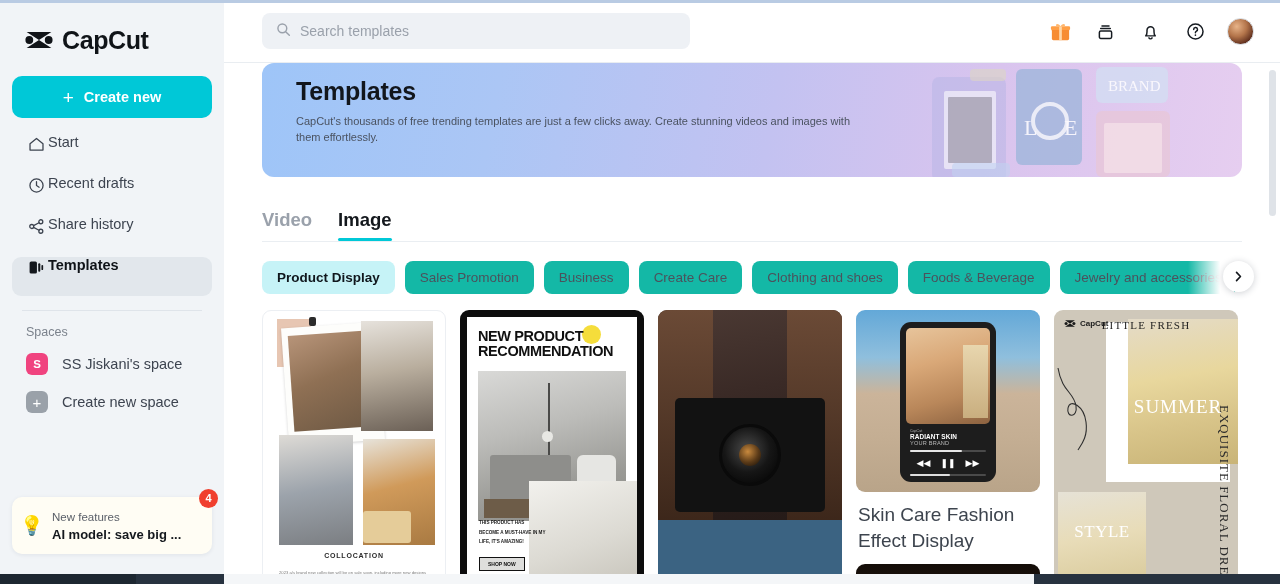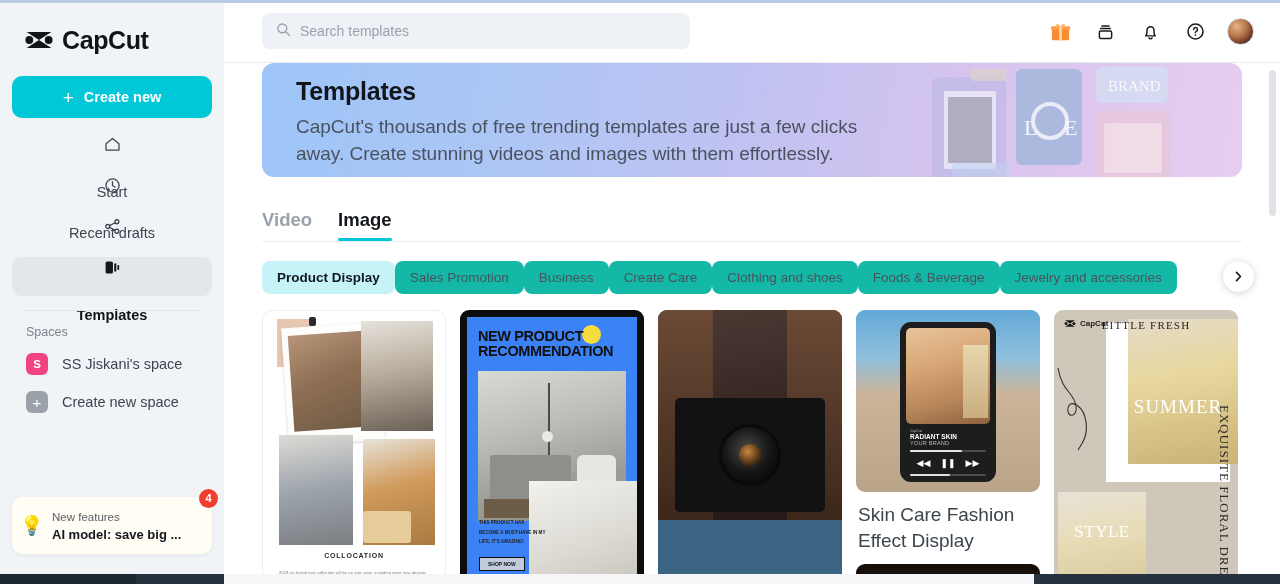--- a/index.html
+++ b/index.html
@@ -32,23 +32,23 @@
   .create-btn {
     margin-top: 14px; height: 42px; border-radius: 10px;
     background: #00c8d7; color: #fff;
     display: flex; align-items: center; justify-content: center; gap: 10px;
     font-size: 14.5px; font-weight: 700; cursor: pointer; border: none; width: 100%;
   }
   .plus-ic { font-size: 19px; font-weight: 400; line-height: 1; }
 
   .nav { margin-top: 16px; display: flex; flex-direction: column; gap: 2px; }
   .nav-item {
-    display: flex; align-items: center; gap: 30px;
+    display: flex; align-items: flex-start; gap: 2px;
     height: 39px; padding: 0 14px; border-radius: 9px;
-    color: #3d4450; font-size: 14.5px; cursor: pointer; flex-direction: column;
+    color: #3d4450; font-size: 14.5px; cursor: pointer;
   }
   .nav-item.active { background: #e2e7ec; color: #0f1318; font-weight: 600; }
   .nav-ic { width: 20px; height: 20px; flex: 0 0 20px; display:flex; align-items:center; justify-content:center; }
   .beta {
     background: #bfe0fb; color: #18334d; font-size: 10.5px; font-weight: 700;
     border-radius: 4px; padding: 2px 6px; margin-left: 4px;
   }
 
   .divider { height: 1px; background: #dfe4ea; margin: 14px 10px 0; }
 
@@ -102,36 +102,36 @@
 
   .content { padding: 0 38px; position: relative; }
 
   
   .hero {
     margin-top: 0; height: 114px; border-radius: 12px; position: relative; overflow: hidden;
     background: linear-gradient(100deg, #9ec5f8 0%, #abc6f5 24%, #c3c2f1 52%, #d9c4ee 74%, #e6cef0 100%);
   }
   .hero-inner { position: relative; z-index: 3; padding: 14px 0 0 34px; }
   .hero-title { font-size: 25px; font-weight: 700; color: #12161c; letter-spacing: -0.2px; }
-  .hero-sub { margin-top: 8px; font-size: 19px; color: #4a5260; line-height: 1.42; max-width: 570px; }
+  .hero-sub { margin-top: 8px; font-size: 11px; color: #4a5260; line-height: 1.42; max-width: 570px; }
   .hero-deco { position: absolute; right: 0; top: 0; width: 330px; height: 114px; z-index: 2; opacity: .88; }
 
   
   .tabs { display: flex; align-items: flex-end; gap: 26px; margin-top: 22px; height: 42px; }
   .tab { font-size: 18.5px; color: #9aa1ab; cursor: pointer; padding-bottom: 10px; position: relative; font-weight: 600; }
   .tab.active { color: #14181d; font-weight: 700; }
   .tab.active:after {
     content: ""; position: absolute; left: 0; right: 0; bottom: 0; height: 3px;
     background: #00c8d7; border-radius: 2px;
   }
   .tabs-rule { height: 1px; background: #eaeef2; }
 
   
   .chips-wrap { position: relative; margin-top: 18px; height: 34px; }
-  .chips { display: flex; align-items: center; height: 34px; overflow: hidden; }
+  .chips { display: flex; gap: 10px; align-items: center; height: 34px; overflow: hidden; }
   .chip {
     height: 33px; border-radius: 8px; background: #14b8a6; color: #4b525c;
     font-size: 13.5px; display: flex; align-items: center; padding: 0 15px;
     white-space: nowrap; cursor: pointer;
   }
   .chip.active { background: #c6f3f7; color: #10171d; font-weight: 700; }
   .chips-arrow {
     position: absolute; right: -12px; top: 1px; width: 31px; height: 31px; border-radius: 50%;
     background: #fff; box-shadow: 0 1px 7px rgba(30,40,60,.22);
     display: flex; align-items: center; justify-content: center; cursor: pointer; z-index: 5;
@@ -149,21 +149,21 @@
 
   
   .c1 { height: 284px; background: #ffffff; border: 1px solid #eceff3; position: relative; }
   .c1 .ph { position: absolute; background: #cfc6ba; }
   .c1-label { position: absolute; bottom: 34px; left: 0; right: 0; text-align: center;
               font-size: 7px; font-weight: 700; letter-spacing: .8px; color: #2a2a2a; }
   .c1-body { position:absolute; bottom: 10px; left: 16px; right: 14px; font-size: 4.2px; color: #7d7d7d; line-height: 1.7; }
 
   
   .c2 { height: 278px; background: #0d0d0d; padding: 7px; }
-  .c2-inner { background: #3b82f6; height: 100%; position: relative; padding: 12px 11px; }
+  .c2-inner { background: #ffffff; height: 100%; position: relative; padding: 12px 11px; }
   .c2-h {
     font-size: 14.5px; font-weight: 800; color: #101010; line-height: 1.04;
     letter-spacing: -.4px; position: relative; z-index: 3;
   }
   .c2-dot { position: absolute; width: 19px; height: 19px; border-radius: 50%; background: #f5dd3b; right: 36px; top: 8px; z-index: 2; }
   .c2-img { position: absolute; left: 11px; right: 11px; top: 54px; height: 150px;
             background: linear-gradient(165deg,#d9d9d7 0%,#bcbcb9 38%,#9b9b97 72%,#8a8a86 100%); }
   .c2-sofa { position:absolute; left:8%; bottom:10%; width:55%; height:34%; background:#8e8e8b; border-radius:3px; }
   .c2-tbl { position:absolute; left:4%; bottom:2%; width:60%; height:13%; background:#6d5c48; }
   .c2-lamp { position:absolute; left:47%; top:8%; width:2px; height:52%; background:#4a4a48; }

